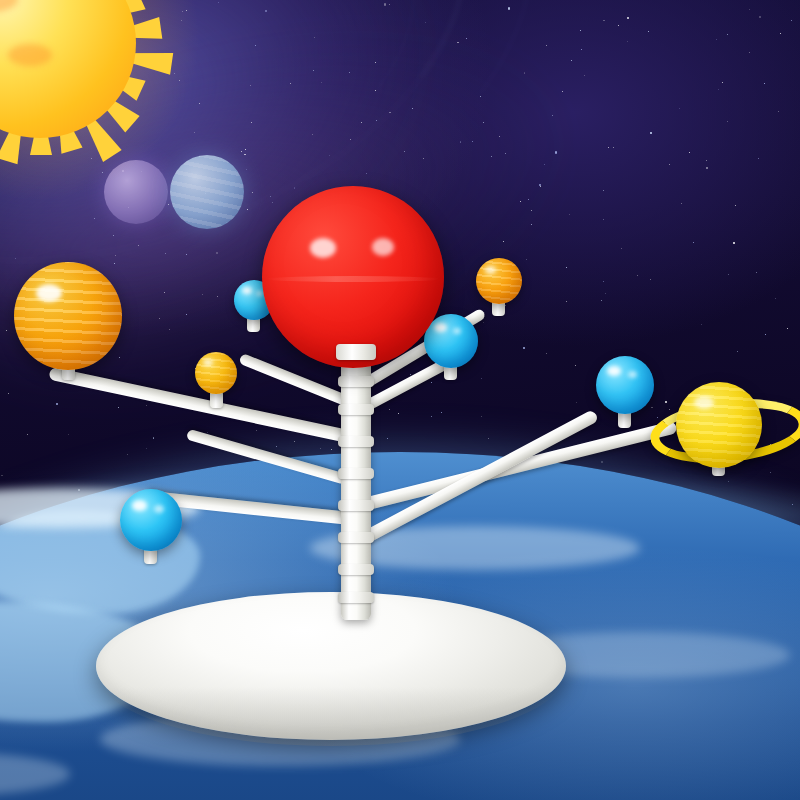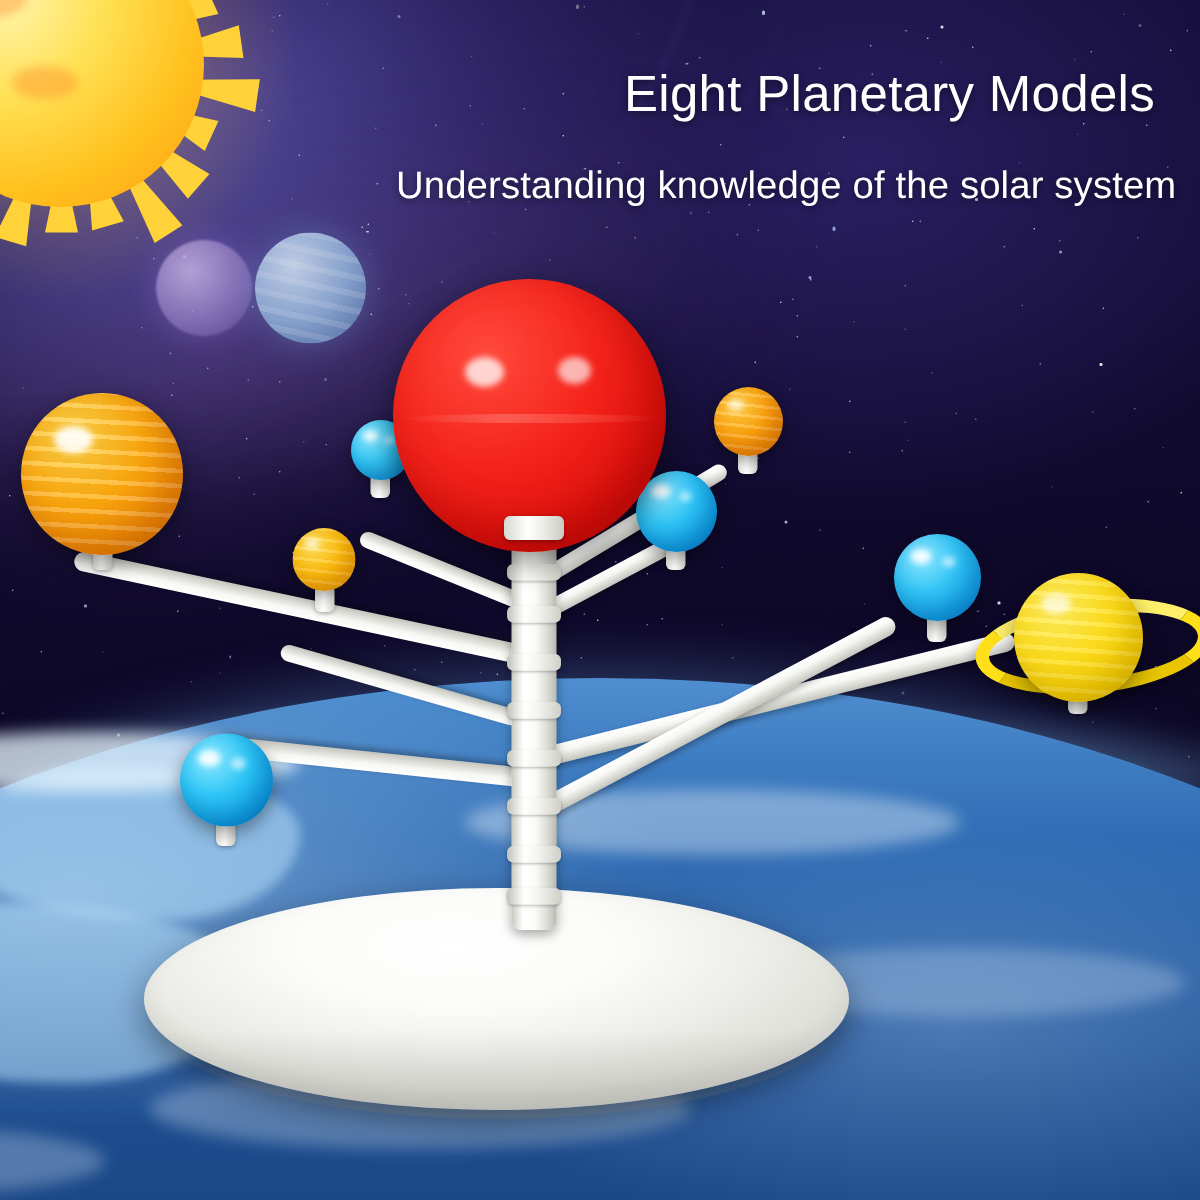--- a/index.html
+++ b/index.html
@@ -470,22 +470,20 @@
     <div class="landmass" style="left:300px;top:58px;width:230px;height:104px;"></div>
     <div class="landmass" style="left:196px;top:150px;width:300px;height:120px;"></div>
     <div class="landmass" style="left:560px;top:196px;width:210px;height:78px;"></div>
     <div class="cloud" style="left:250px;top:36px;width:280px;height:40px;"></div>
     <div class="cloud" style="left:640px;top:74px;width:330px;height:44px;opacity:.55;"></div>
     <div class="cloud" style="left:430px;top:260px;width:360px;height:54px;opacity:.40;"></div>
     <div class="cloud" style="left:150px;top:300px;width:250px;height:44px;opacity:.38;"></div>
     <div class="cloud" style="left:820px;top:180px;width:300px;height:46px;opacity:.35;"></div>
   </div>
 
-  <div class="title">Eight Planetary Models</div>
-  <div class="subtitle">Understanding knowledge of the solar system</div>
 
   <div id="model">
 
     <div class="base"></div>
     <div class="base-rim"></div>
 
     <div class="arm" style="left:348px;top:430px;width:305px;transform:rotate(192deg);"></div>
     <div class="arm" style="left:350px;top:512px;width:205px;transform:rotate(186deg);"></div>
     <div class="arm" style="left:356px;top:500px;width:330px;transform:rotate(-14deg);"></div>
     <div class="arm" style="left:356px;top:536px;width:272px;transform:rotate(-28deg);"></div>

